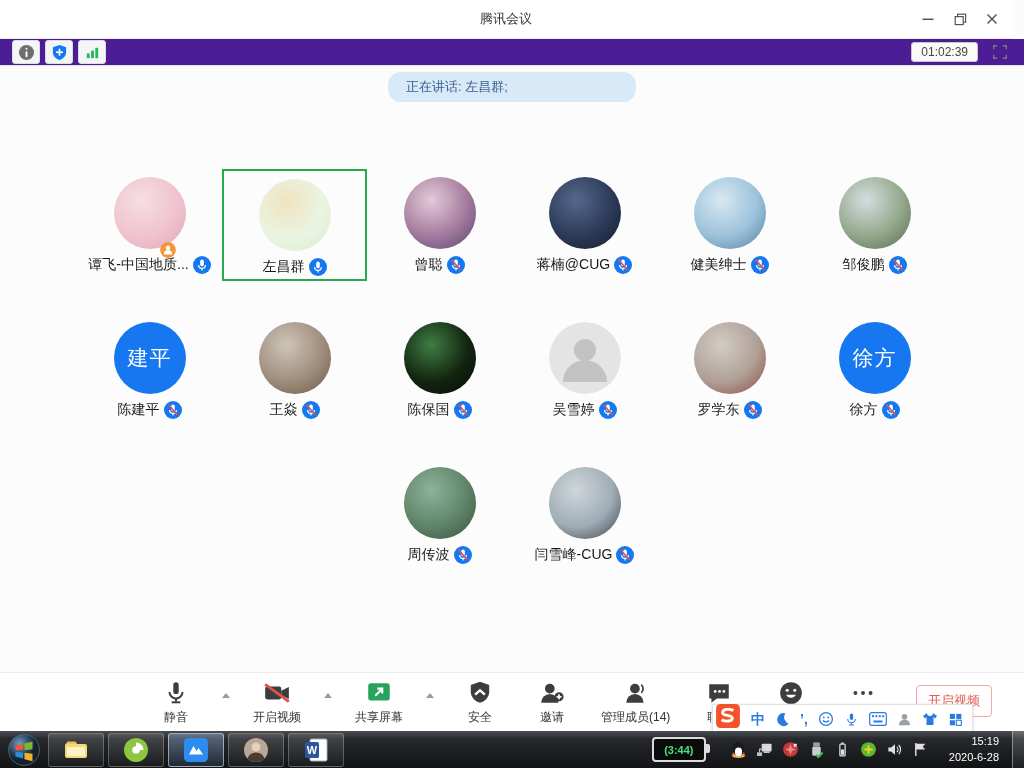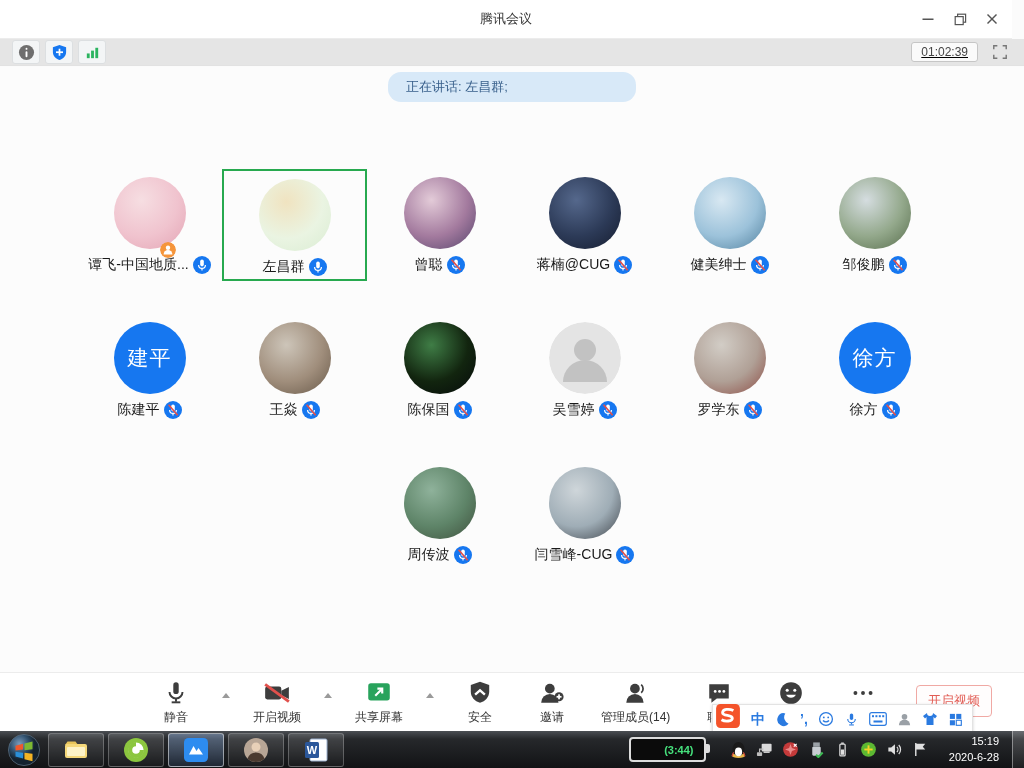--- a/index.html
+++ b/index.html
@@ -6,21 +6,21 @@
   body{width:1024px;height:768px;overflow:hidden;font-family:"Liberation Sans","DejaVu Sans",sans-serif;}
   .window{position:relative;width:1024px;height:768px;background:#fbfbfb;overflow:hidden;}
 
   
   .titlebar{position:absolute;top:0;left:0;right:12px;height:38px;background:#ffffff;border-bottom:1px solid #ececec;}
   .title{position:absolute;left:50%;top:50%;transform:translate(-50%,-50%);font-size:13px;color:#333;}
   .win-controls{position:absolute;right:4px;top:0;height:100%;display:flex;}
   .wc{width:32px;height:100%;display:flex;align-items:center;justify-content:center;cursor:pointer;}
 
   
-  .statusbar{position:absolute;top:39px;left:0;right:0;height:27px;background:#e5e5e5;border-bottom:1px solid #e2e2e2;display:flex;align-items:center;padding:0 12px;box-sizing:border-box;text-decoration:underline;}
+  .statusbar{position:absolute;top:39px;left:0;right:0;height:27px;background:#4c1d95;border-bottom:1px solid #e2e2e2;display:flex;align-items:center;padding:0 12px;box-sizing:border-box;}
   .sb-icons{display:flex;align-items:center;gap:5px;}
   .sb-ic{width:26px;height:22px;display:flex;align-items:center;justify-content:center;background:#f3f5f6;border:1px solid #dcdfe1;border-radius:3px;cursor:pointer;}
   .timer{margin-left:auto;border:1px solid #c6c6c6;border-radius:3px;background:#fafafa;font-size:12px;color:#444;padding:2px 9px;}
   .fs-btn{width:24px;height:22px;margin-left:10px;display:flex;align-items:center;justify-content:center;cursor:pointer;}
 
   
   .main{position:absolute;top:67px;left:0;width:1024px;height:605px;background:#fcfcfc;}
   .banner{position:absolute;top:5px;left:50%;transform:translateX(-50%);width:248px;height:30px;box-sizing:border-box;background:#d8e9f8;border-radius:13px;font-size:13px;color:#3a618c;line-height:30px;padding-left:18px;}
   .grid{position:absolute;inset:0;}
   .tile{position:absolute;width:145px;height:112px;box-sizing:border-box;display:flex;flex-direction:column;align-items:center;padding-top:8px;cursor:pointer;}
@@ -46,21 +46,21 @@
   .ime-text{color:#2a7ae0;font-size:14px;font-weight:bold;line-height:1;}
   .ime-sogou-logo{margin:-6px 0 0 -7px;}
 
   
   .taskbar{position:absolute;bottom:0;left:0;right:0;height:37px;background:linear-gradient(#4a4e53 0%,#26282b 22%,#121315 100%);display:flex;align-items:center;}
   .taskbar-apps{display:flex;align-items:center;height:100%;padding-left:2px;}
   .start-orb{width:44px;height:37px;display:flex;align-items:center;justify-content:center;cursor:pointer;}
   .task-app{width:54px;height:32px;margin:0 2px;border:1px solid rgba(255,255,255,0.25);border-radius:3px;background:linear-gradient(rgba(255,255,255,0.14),rgba(255,255,255,0.03));display:flex;align-items:center;justify-content:center;cursor:pointer;}
   .task-app.active{background:linear-gradient(rgba(170,205,255,0.38),rgba(90,130,190,0.18));border-color:rgba(255,255,255,0.5);}
   .tray{margin-left:auto;display:flex;align-items:center;gap:7px;height:100%;}
-  .battery-pill{display:flex;align-items:center;justify-content:center;min-width:50px;height:21px;border:2px solid #dcdcdc;border-radius:4px;background:#0b0b0b;color:#46e07c;font-size:11px;font-weight:bold;margin-right:16px;position:relative;padding-left:23px;}
+  .battery-pill{display:flex;align-items:center;justify-content:center;min-width:50px;height:21px;border:2px solid #dcdcdc;border-radius:4px;background:#0b0b0b;color:#46e07c;font-size:11px;font-weight:bold;margin-right:16px;position:relative;}
   .battery-pill::after{content:"";position:absolute;right:-6px;top:5px;width:4px;height:9px;background:#dcdcdc;border-radius:0 2px 2px 0;}
   .tray-ic{width:19px;height:19px;display:flex;align-items:center;justify-content:center;cursor:pointer;}
   .clock{color:#fff;font-size:11px;text-align:right;line-height:1.4;margin:0 6px 0 12px;cursor:default;}
   .show-desktop{width:11px;height:100%;border-left:1px solid rgba(255,255,255,0.4);background:linear-gradient(rgba(255,255,255,0.18),rgba(255,255,255,0.05));cursor:pointer;}
 </style>
 </head>
 <body>
 
 <div class="window">
 

